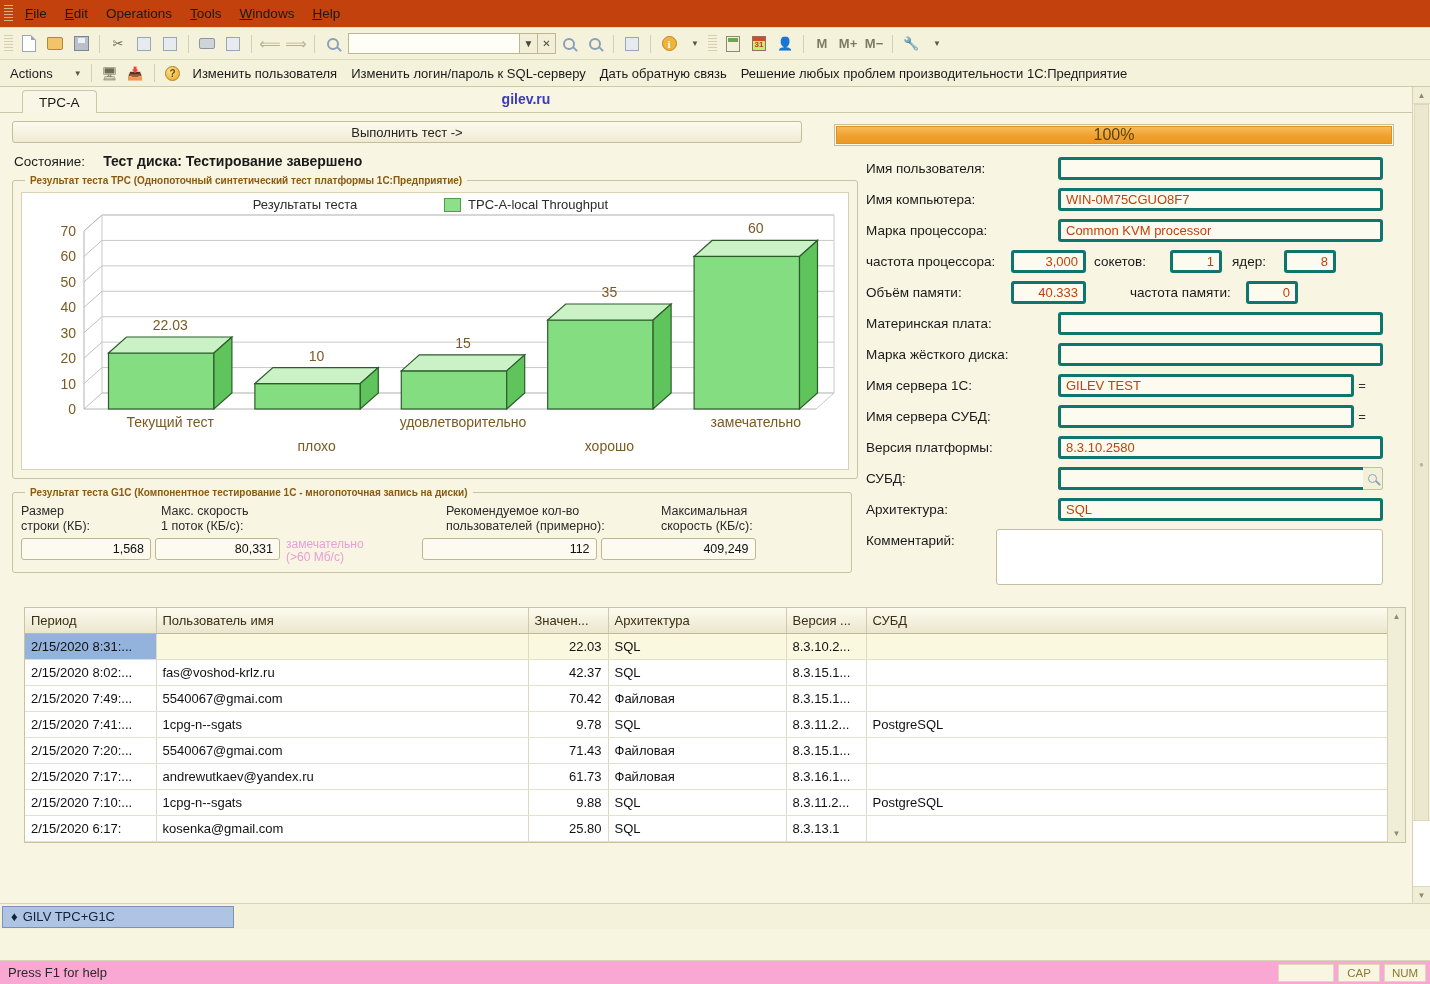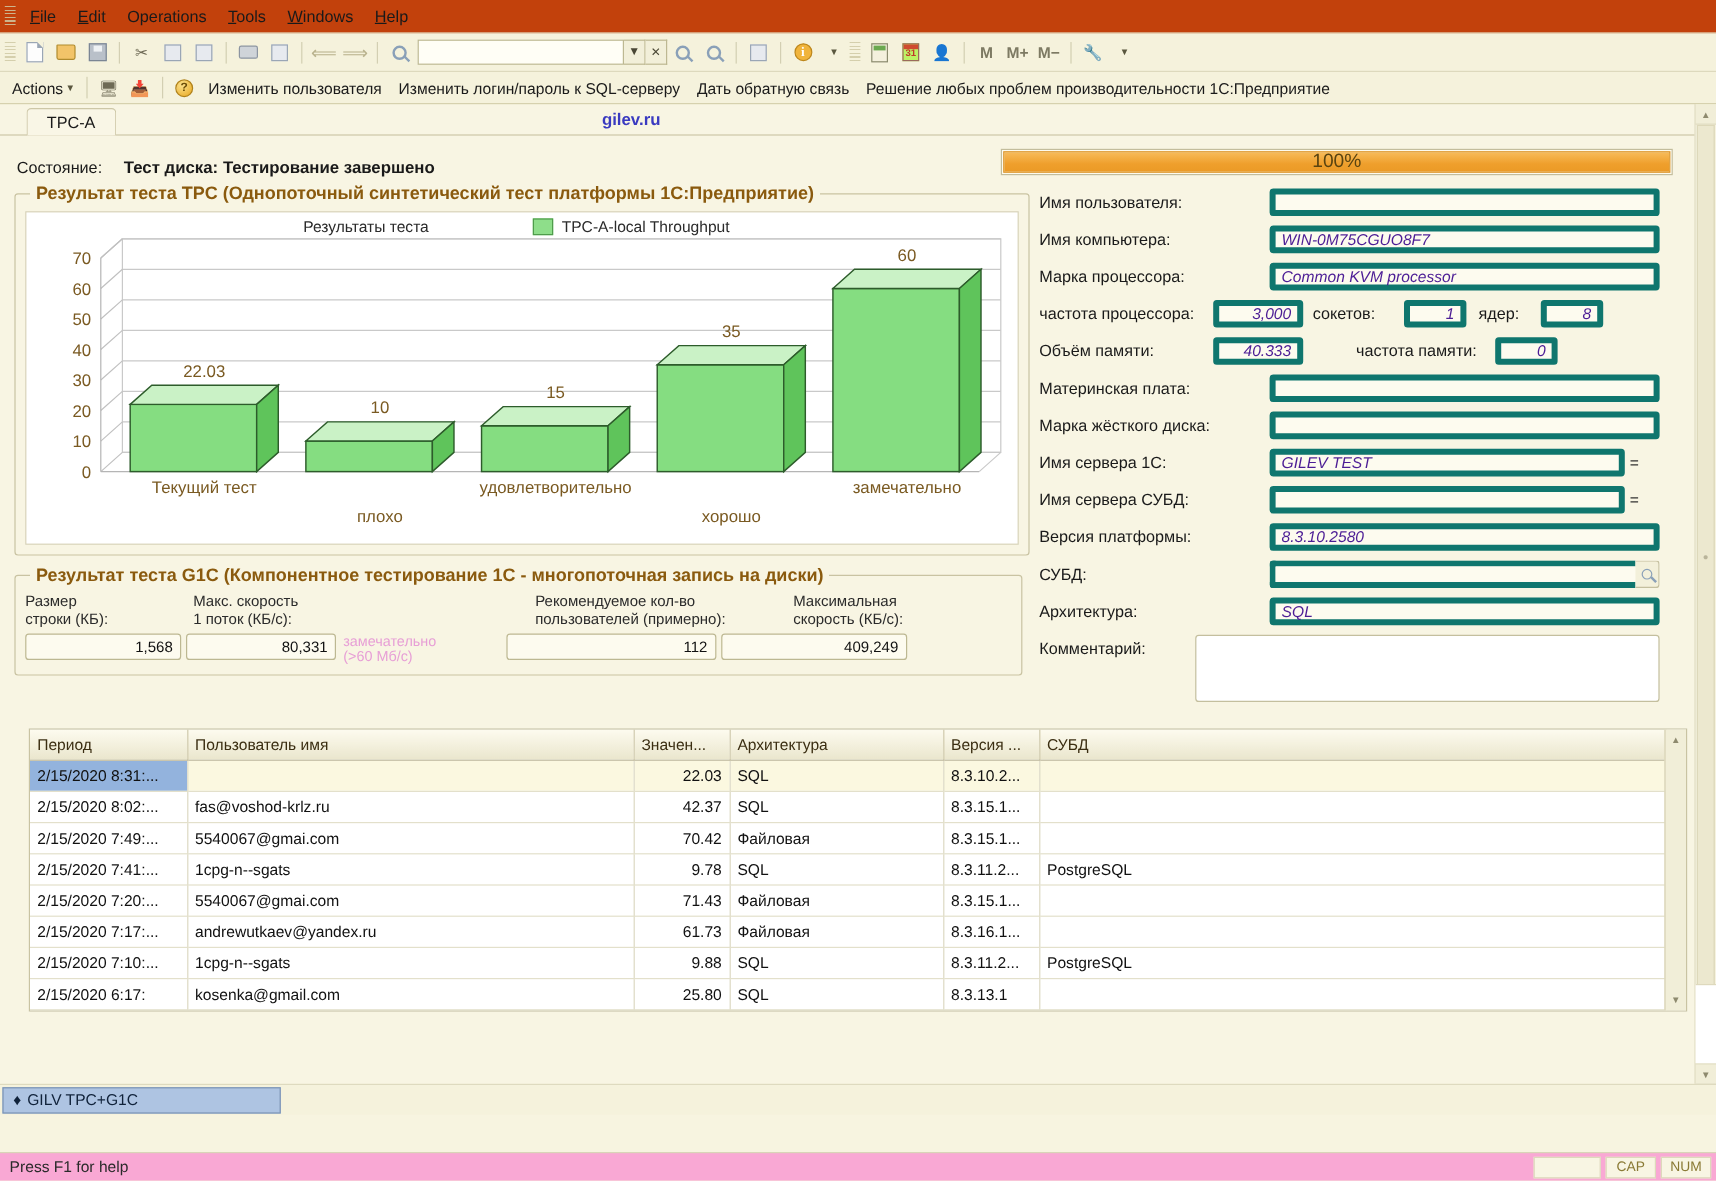--- a/index.html
+++ b/index.html
@@ -86,21 +86,21 @@
   .tiny-caret{font-size:8px;color:#5a573f;margin-left:1px;}
 
   
   .actionbar {
     height: 27px; flex: 0 0 27px;
     display: flex; align-items: center;
     background: #f5f2dc;
     border-bottom: 1px solid #cfc9a4;
     padding-left: 6px;
   }
-  .actions-btn { font-size: 13px; padding: 2px 4px; display:flex; align-items:center; gap:1px;}
+  .actions-btn { font-size: 13px; padding: 2px 4px; display:flex; align-items:center; gap:20px;}
   .action-link { font-size: 13px; padding: 2px 7px; white-space: nowrap; color:#1a1a1a;}
   .ico-help{width:15px;height:15px;border-radius:50%;background:radial-gradient(circle at 35% 30%,#fbe08a,#e8a820);border:1px solid #b0821a;color:#6b4d08;font-size:10px;font-weight:bold;display:flex;align-items:center;justify-content:center;}
 
   
   .content-wrap { flex: 1 1 auto; display: flex; min-height: 0; }
   .content {
     flex: 1 1 auto; position: relative; min-width: 0;
     background: #f8f5e3;
     padding: 0;
     display:flex; flex-direction:column;
@@ -167,21 +167,21 @@
   .state-lbl { font-size: 13.5px; }
   .state-val { font-size: 14px; font-weight: bold; }
 
   
   fieldset.grp {
     border: 1px solid #c9c3a2; border-radius: 3px;
     margin: 0 0 8px 0; padding: 6px 8px 8px 8px;
     background: #f8f5e3;
   }
   fieldset.grp > legend {
-    font-size: 15px; font-weight: bold; color: #8a5a0e;
+    font-size: 10px; font-weight: bold; color: #8a5a0e;
     padding: 0 5px; margin-left: 4px; margin-top: 36px;
   }
 
   
   .chart-box {
     background: #fff; border: 1px solid #d7d2b6;
     width: 828px; height: 278px; position: relative;
   }
   .chart-title { position:absolute; left:0; right:0; top:4px; text-align:center;
     font-size:13px; color:#2b2b2b; padding-right:260px;}
@@ -198,23 +198,23 @@
     height:22px; border:1px solid #bdb892; border-radius:3px;
     background:#fdfbef; font-size:12.5px; display:flex;align-items:center;justify-content:flex-end;
     padding:0 6px; color:#111;
   }
   .g1c-note { color:#e79fd6; font-size:12px; line-height:13px; margin-left:6px; }
 
   
   .frow { display:flex; align-items:center; height:31px; }
   .flabel { font-size:13.5px; color:#1a1a1a; white-space:nowrap; }
   .finput {
-    height:23px; border:5px solid #0f766e; border-radius:3px;
+    height:23px; border:3px solid #0f766e; border-radius:3px;
     background:#fdfbef; font-size:13px; padding:0 5px;
-    display:flex; align-items:center; color:#4c1d95;font-style:italic;
+    display:flex; align-items:center; color:#c2410c;
   }
   .finput.num { justify-content:flex-end; }
   .eqsign { width:16px; text-align:center; font-size:13px; color:#333; }
   .searchbtn {
     width:20px;height:23px;border:1px solid #c4bf9e;border-left:none;border-radius:0 3px 3px 0;
     background:#f3f0da;display:flex;align-items:center;justify-content:center;
   }
   .ta-comment{
     border:1px solid #c4bf9e;border-radius:3px;background:#fff;
     height:56px;
@@ -375,20 +375,23 @@
     <div class="content">
 
       <div class="tabstrip">
         <div class="tab">TPC-A</div>
         <div class="brand">gilev.ru</div>
       </div>
 
       <div class="panel-body">
 
         <div class="left-col">
+          <div class="runrow">
+            <div class="run-btn">Выполнить тест -&gt;</div>
+          </div>
 
           <div class="state-row">
             <span class="state-lbl">Состояние:</span>
             <span class="state-val">Тест диска: Тестирование завершено</span>
           </div>
 
           <fieldset class="grp">
             <legend>Результат теста TPC (Однопоточный синтетический тест платформы 1С:Предприятие)</legend>
             <div class="chart-box">
               <div class="chart-title">Результаты теста</div>

